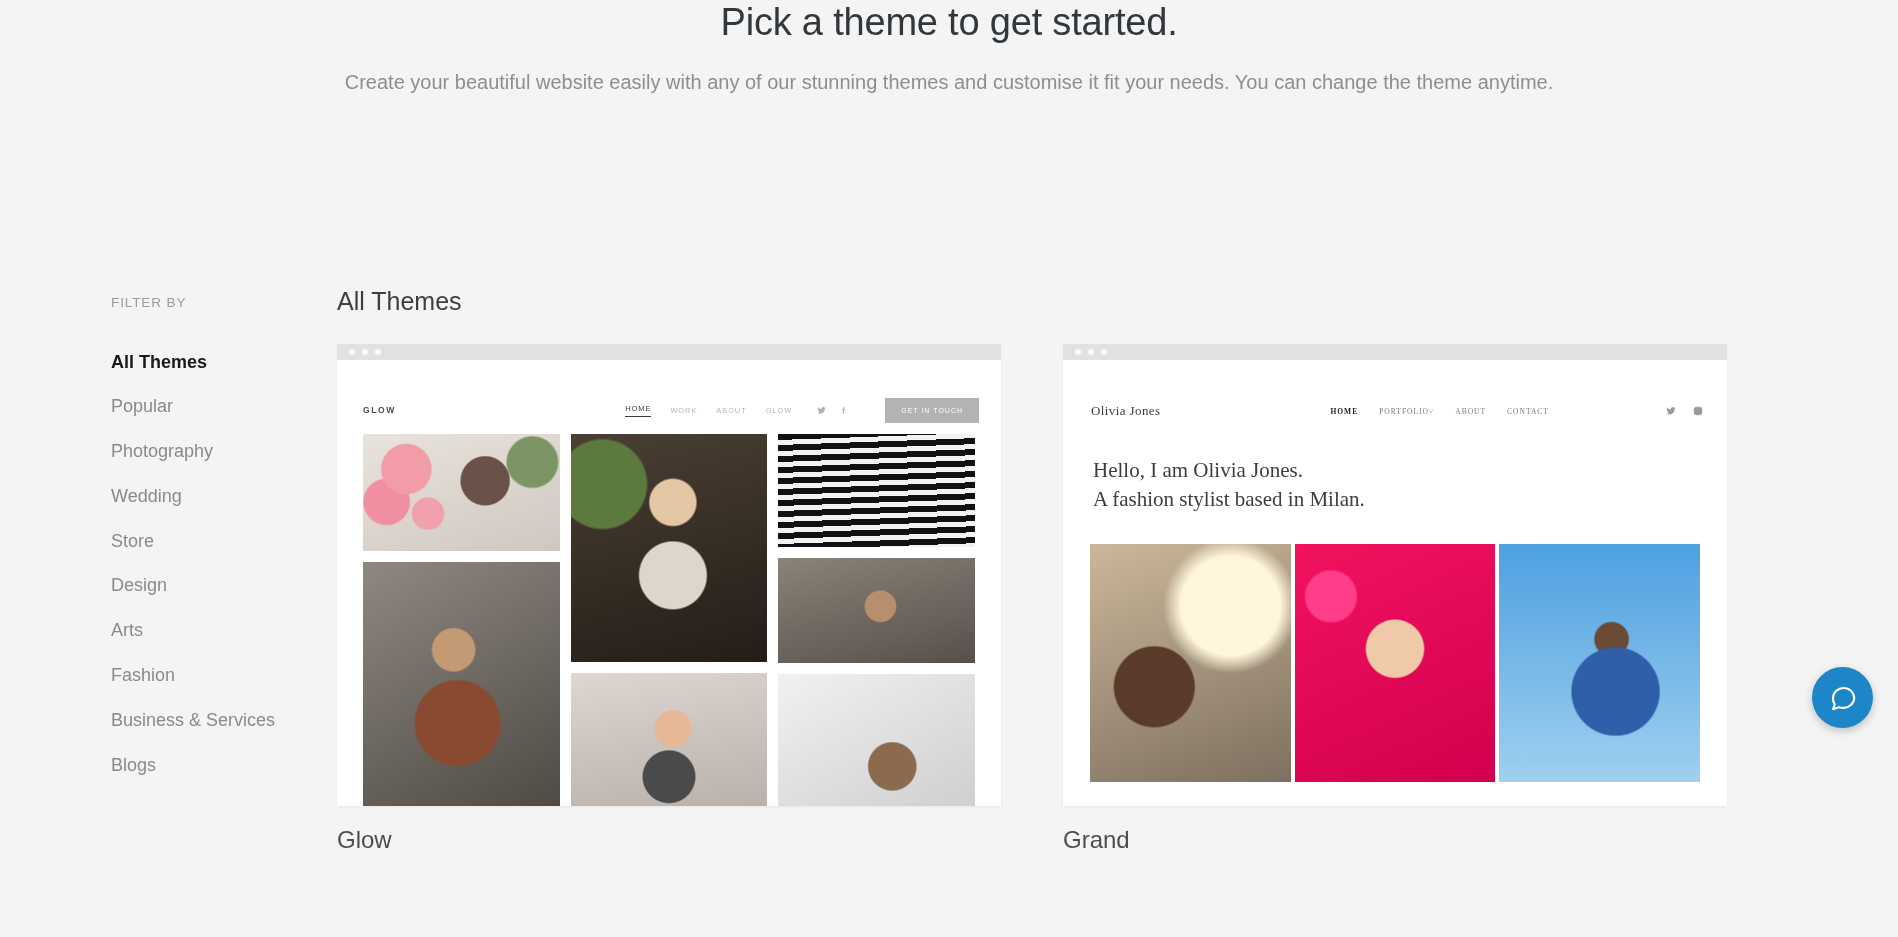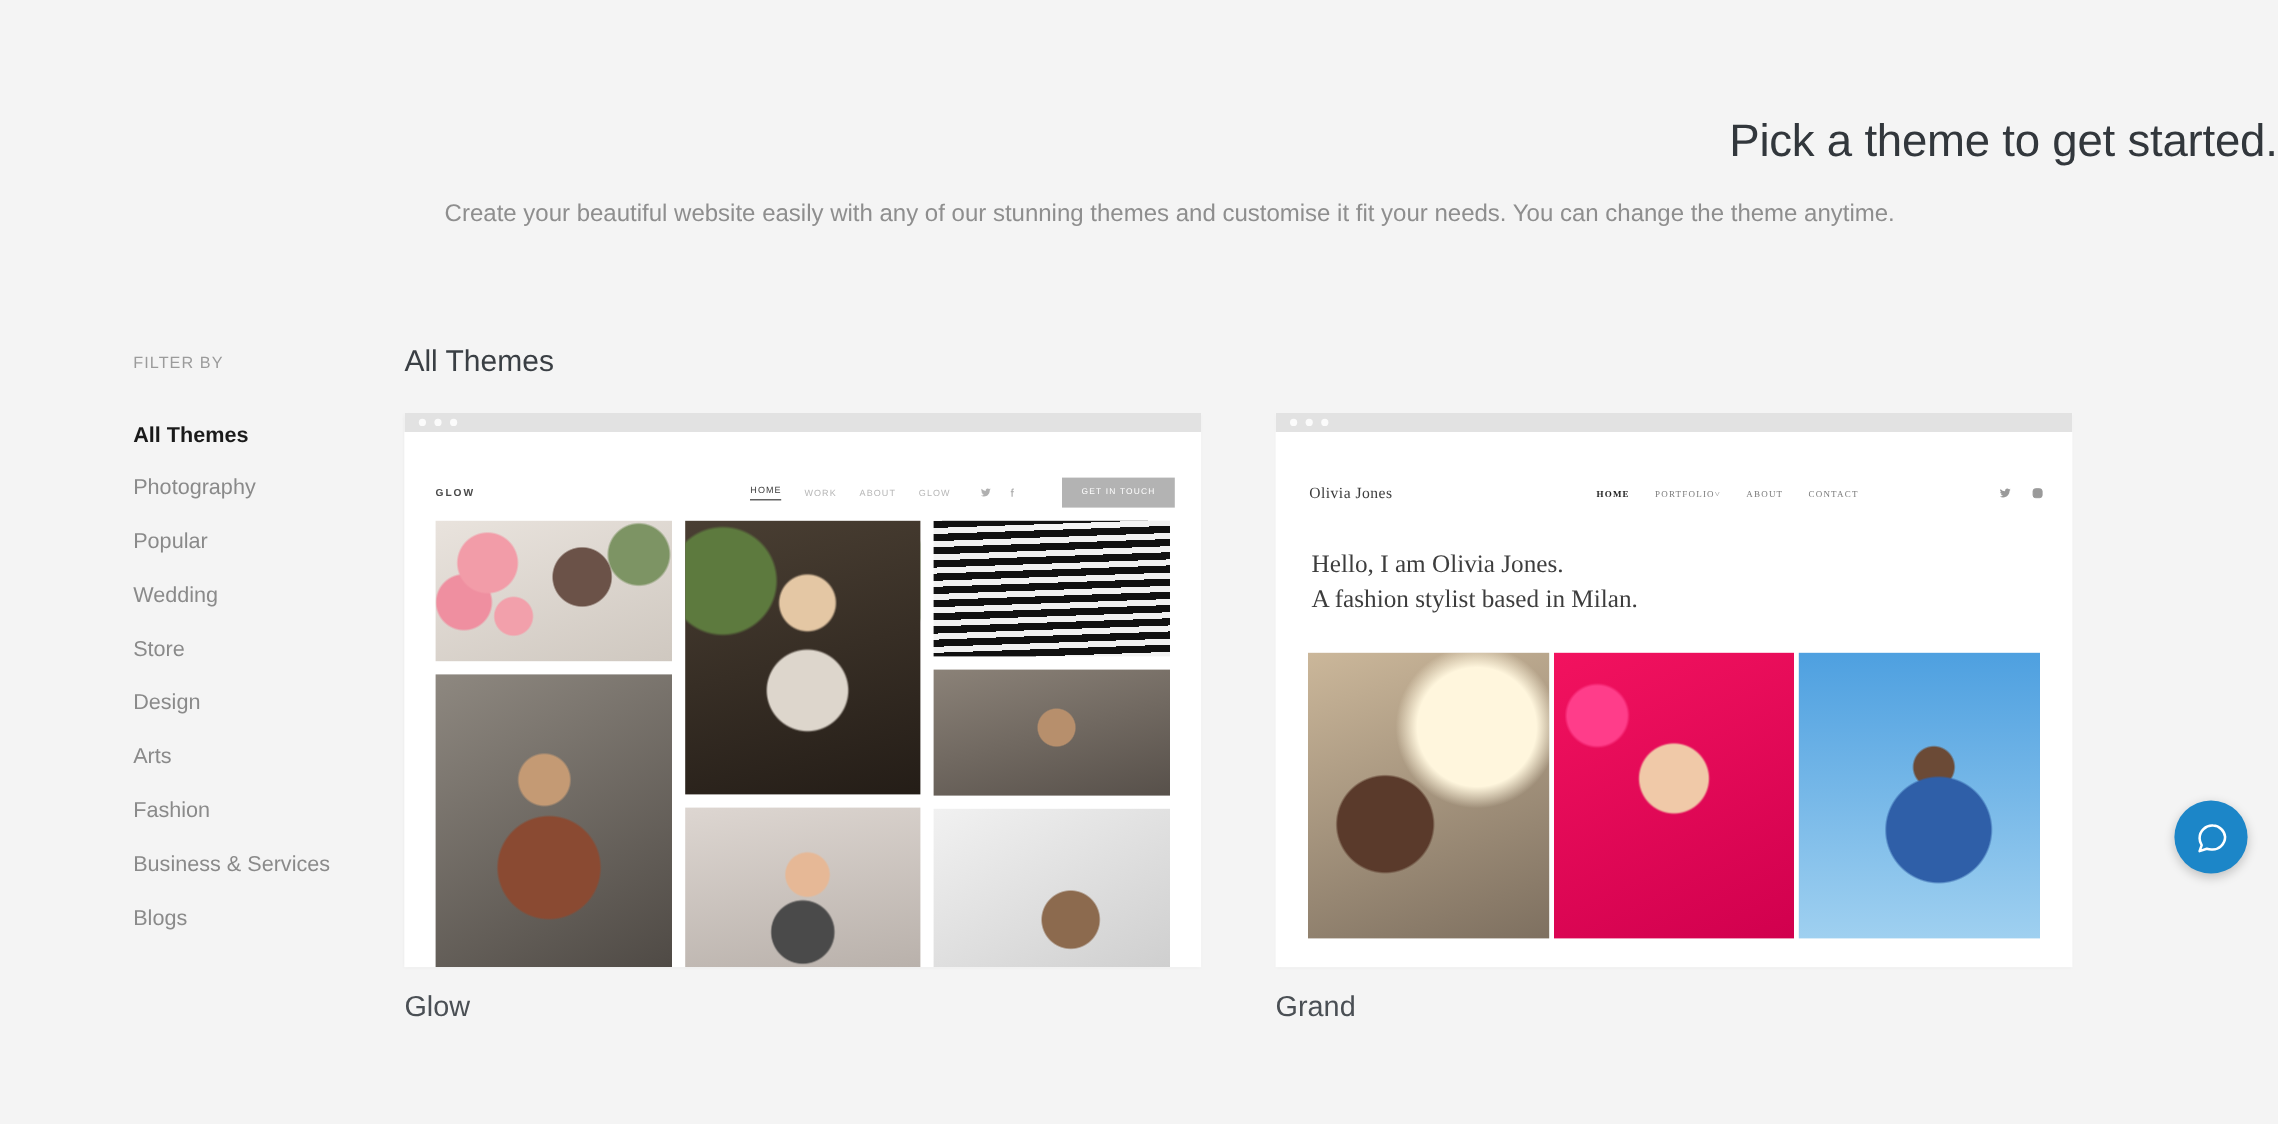--- a/index.html
+++ b/index.html
@@ -7,21 +7,21 @@
     width: 1898px;
     height: 937px;
     overflow: hidden;
     background: #f4f4f4;
     font-family: "Liberation Sans", sans-serif;
     -webkit-font-smoothing: antialiased;
   }
   .page { position: relative; width: 1898px; height: 937px; background: #f4f4f4; }
 
   
-  .hero { padding-top: 96px; text-align: right; }
+  .hero { text-align: center; }
   .hero-title {
     font-size: 38px;
     font-weight: 400;
     color: #32373c;
     letter-spacing: -0.2px;
     line-height: 1.2;
   }
   .hero-sub {
     margin: 22px auto 0;
     width: 1260px;
@@ -247,22 +247,22 @@
     <h1 class="hero-title">Pick a theme to get started.</h1>
     <p class="hero-sub">Create your beautiful website easily with any of our stunning themes and customise it fit your needs. You can change the theme anytime.</p>
   </div>
 
   <div class="content">
 
     <aside class="sidebar">
       <div class="filter-label">FILTER BY</div>
       <ul class="filter-list">
         <li class="filter-item active">All Themes</li>
+        <li class="filter-item">Popular</li>
         <li class="filter-item">Photography</li>
-        <li class="filter-item">Popular</li>
         <li class="filter-item">Wedding</li>
         <li class="filter-item">Store</li>
         <li class="filter-item">Design</li>
         <li class="filter-item">Arts</li>
         <li class="filter-item">Fashion</li>
         <li class="filter-item">Business &amp; Services</li>
         <li class="filter-item">Blogs</li>
       </ul>
     </aside>
 

